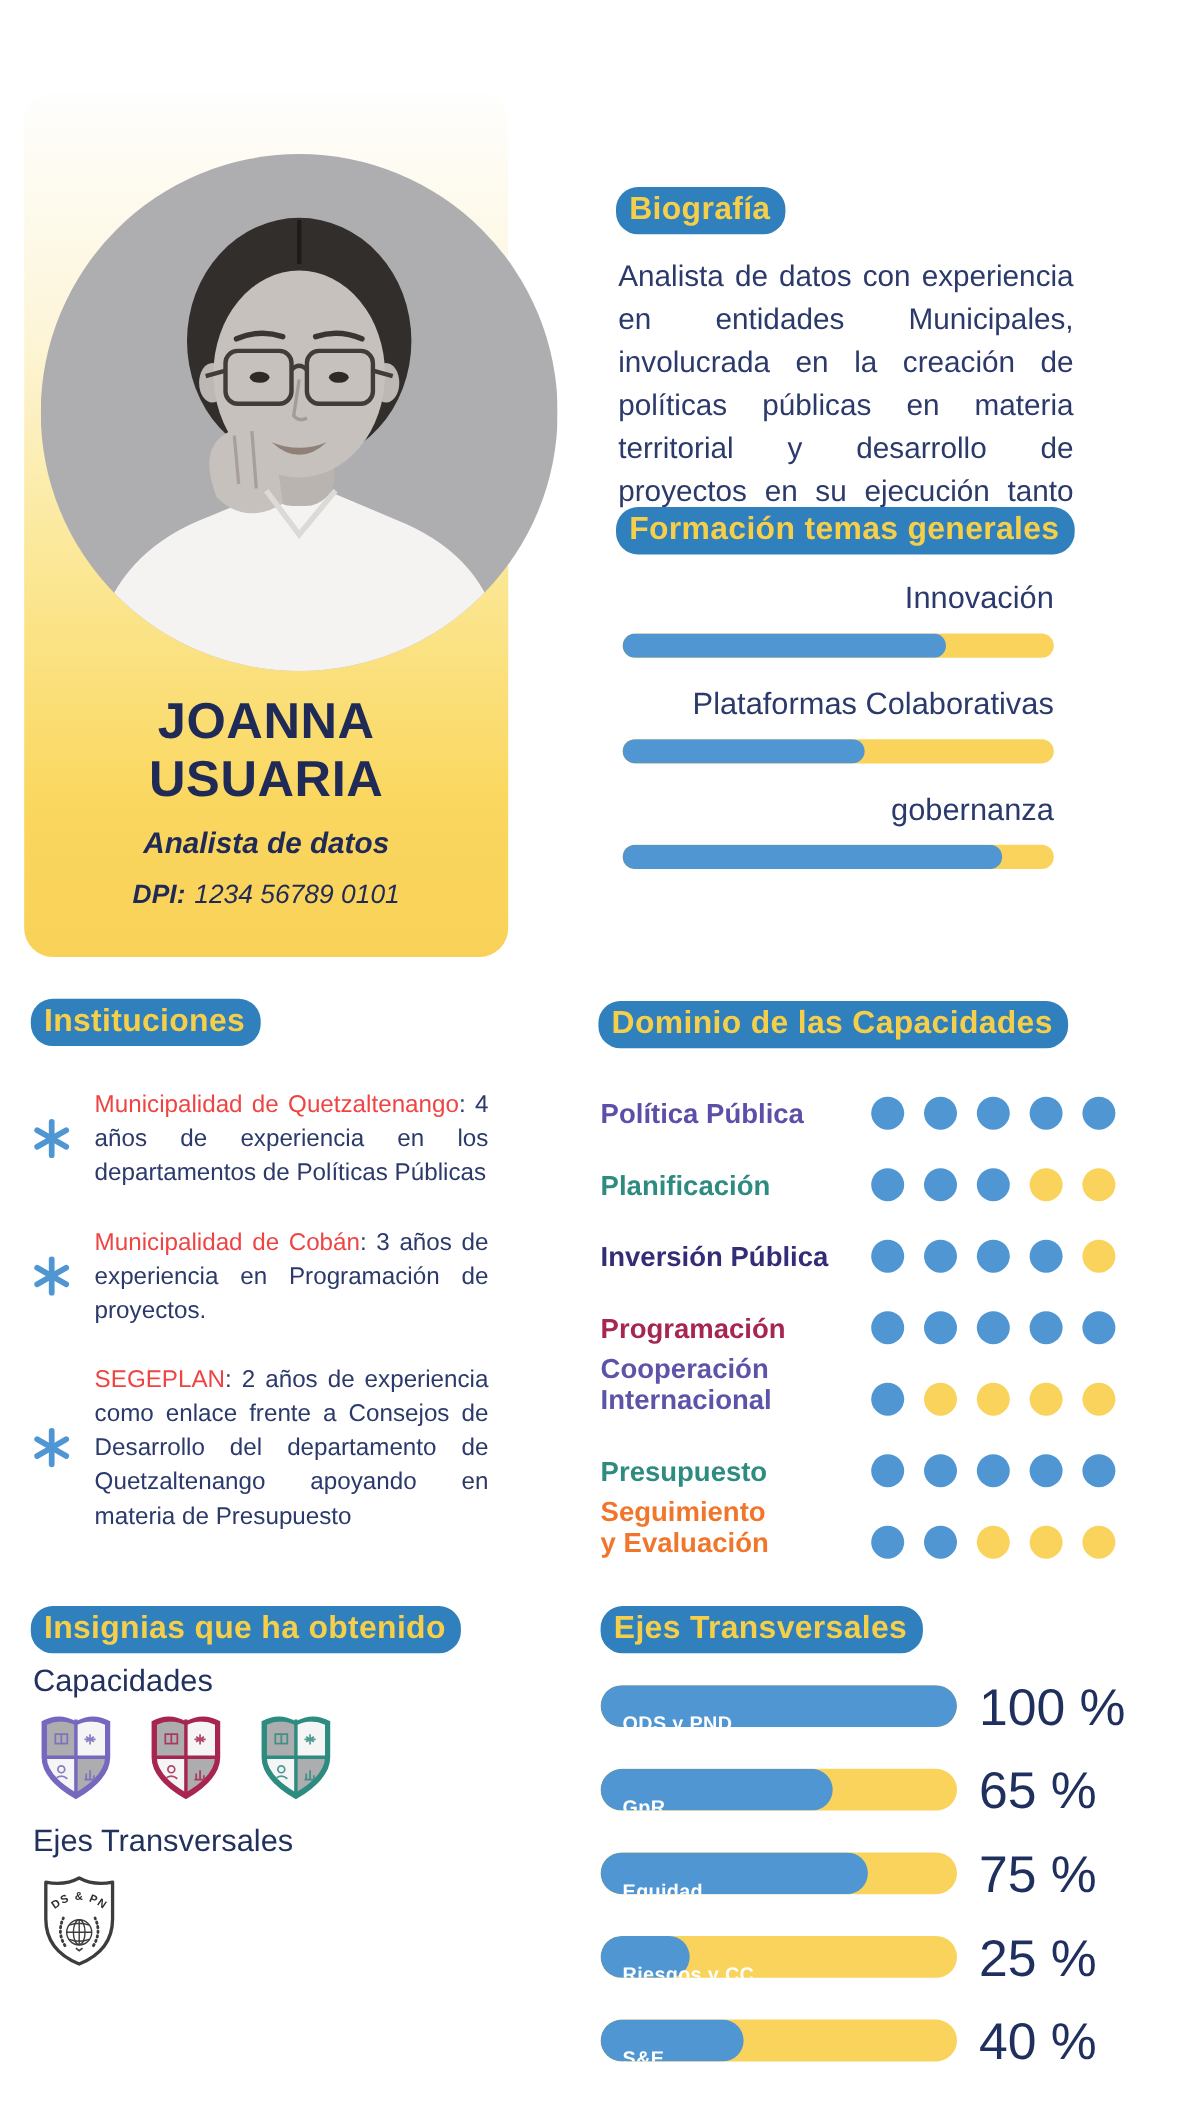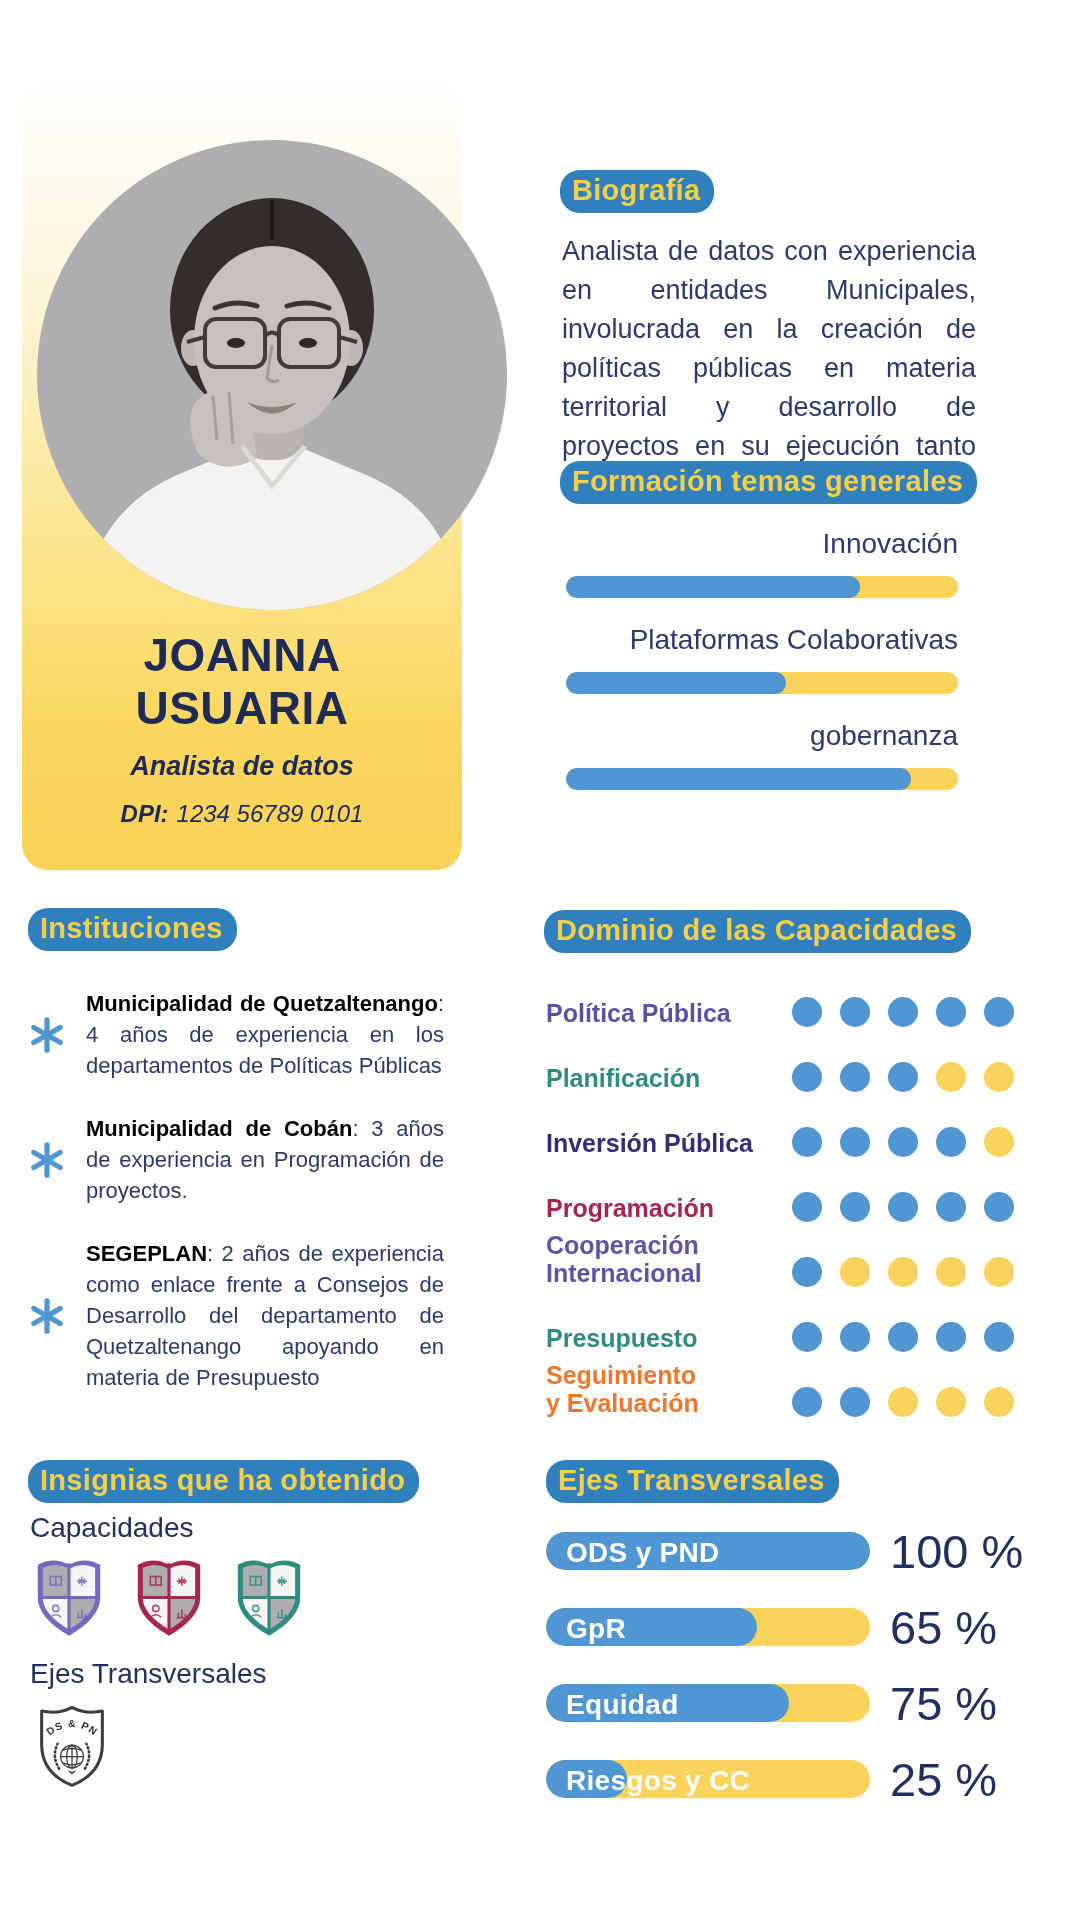--- a/index.html
+++ b/index.html
@@ -33,21 +33,21 @@
   .f-track{position:relative;width:392px;height:22px;border-radius:11px;background:#F9D35C;
            overflow:hidden;margin-bottom:26px;}
   .f-fill{position:absolute;left:0;top:0;height:22px;border-radius:11px;background:#4F96D2;}
 
   
   #instituciones-header{position:absolute;left:28px;top:908px;}
   #instituciones-list{position:absolute;left:28px;top:988px;width:416px;}
   .inst-item{display:flex;align-items:center;margin-bottom:32px;}
   .inst-star{flex:0 0 58px;display:flex;justify-content:flex-start;}
   .inst-text{flex:1;font-size:22px;line-height:31px;color:#2B3A6B;text-align:justify;}
-  .inst-text b{color:#000000;font-weight:700;}
+  .inst-text b{color:#ef4444;font-weight:400;}
 
   
   #dominio-header{position:absolute;left:544px;top:910px;}
   #dominio-rows{position:absolute;left:546px;top:962px;width:468px;}
   .dom-row{display:flex;align-items:flex-end;height:65px;}
   .dom-label{flex:1;font-weight:700;font-size:25px;line-height:28px;}
   .dom-dots{display:flex;gap:18px;}
   .dom-dot{width:30px;height:30px;border-radius:50%;}
 
   
@@ -57,22 +57,22 @@
   #ejes-label-left{position:absolute;left:30px;top:1658px;font-size:28px;color:#22315E;}
   #ods-badge{position:absolute;left:34px;top:1702px;}
 
   
   #ejes-header{position:absolute;left:546px;top:1460px;}
   #ejes-rows{position:absolute;left:546px;top:1524px;width:500px;}
   .eje-row{position:relative;height:76px;}
   .eje-track{position:absolute;left:0;top:8px;width:324px;height:38px;border-radius:19px;
              background:#F9D35C;overflow:hidden;}
   .eje-fill{position:absolute;left:0;top:0;height:38px;border-radius:19px;background:#4F96D2;}
-  .eje-label{position:absolute;left:20px;top:2px;height:38px;display:flex;align-items:center;
-             font-size:28px;font-weight:700;color:#FFFFFF;letter-spacing:.3px;}
+  .eje-label{position:absolute;left:20px;top:16px;height:38px;display:flex;align-items:center;
+             font-size:18px;font-weight:700;color:#FFFFFF;letter-spacing:.3px;}
   .eje-pct{position:absolute;left:344px;top:0;font-size:47px;line-height:56px;color:#1F2F5E;}
 </style>
 </head>
 <body>
 
 <div class="page">
 
   <div class="profile-card">
     <div class="photo">
       <svg viewBox="0 0 470 470" width="470" height="470">
@@ -366,15 +366,22 @@
         </div>
         <div class="eje-pct">75 %</div>
       </div>
       <div class="eje-row">
         <div class="eje-track">
           <div class="eje-fill" style="width: 25%;"></div>
           <div class="eje-label">Riesgos y CC</div>
         </div>
         <div class="eje-pct">25 %</div>
       </div>
+      <div class="eje-row">
+        <div class="eje-track">
+          <div class="eje-fill" style="width: 40%;"></div>
+          <div class="eje-label">S&amp;E</div>
+        </div>
+        <div class="eje-pct">40 %</div>
+      </div>
     </div>
 
 </div>
 
 </body></html>

